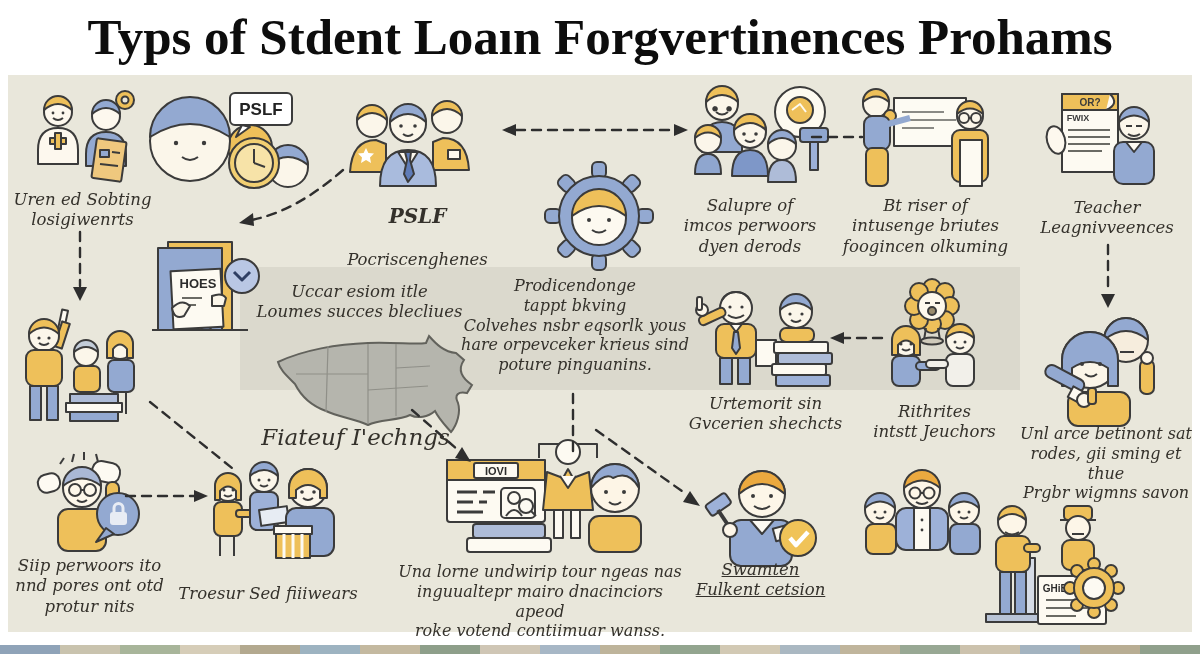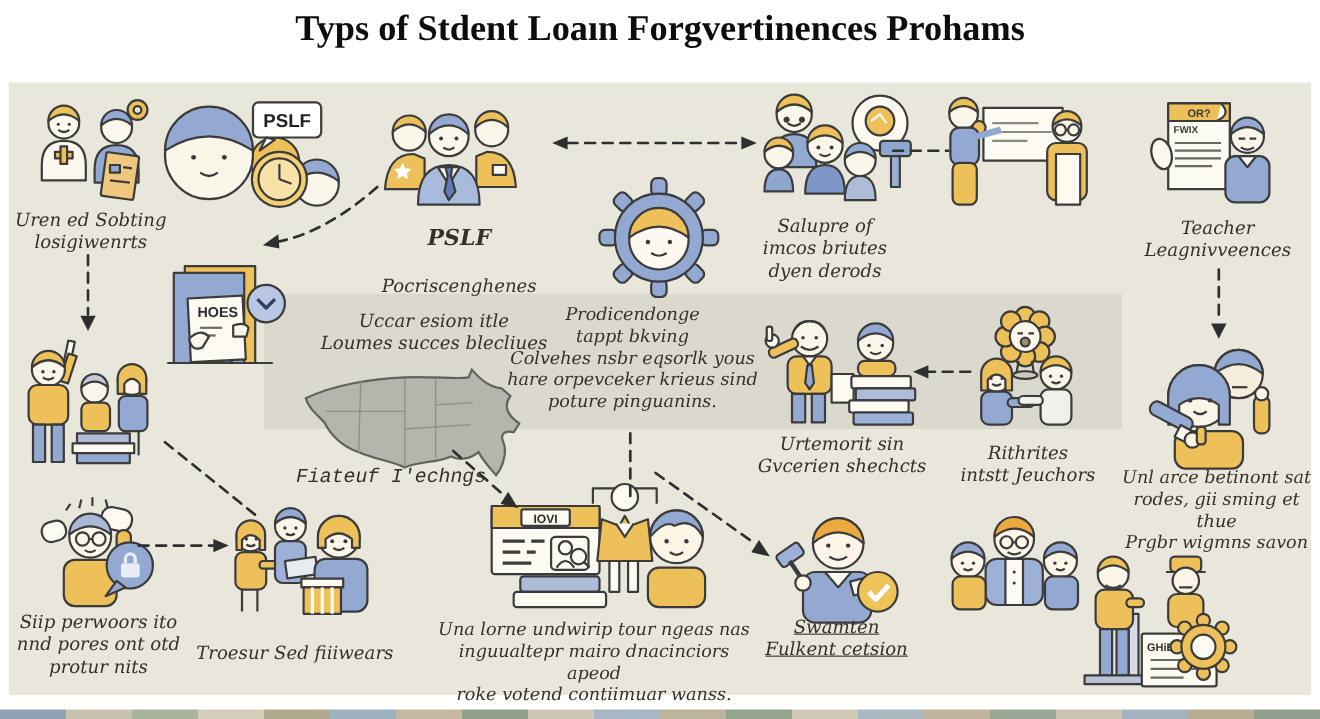--- a/index.html
+++ b/index.html
@@ -1,26 +1,26 @@
 <!DOCTYPE html>
 <html><head>
 <meta charset="utf-8">
 <style>
   html,body{margin:0;padding:0;background:#fff;}
   .page{position:relative;width:1200px;height:654px;overflow:hidden;background:#fff;
         font-family:"DejaVu Serif",serif;}
   .title{position:absolute;top:8px;left:0;width:100%;text-align:center;
-         font-family:"Liberation Serif",serif;font-weight:bold;font-size:33px;color:#0d0d0d;}
+         font-family:"Liberation Serif",serif;font-weight:bold;font-size:51px;color:#0d0d0d;}
   .panel{position:absolute;left:8px;top:75px;width:1184px;height:557px;background:#e9e7db;}
   .graybox{position:absolute;left:240px;top:267px;width:780px;height:123px;background:#dbd9cd;}
   .node{position:absolute;}
   .caption{position:absolute;font-style:italic;font-size:16.5px;line-height:1.24;
            color:#34312b;text-align:center;white-space:pre-line;}
   .cap-strong{font-weight:bold;font-size:20px;font-style:italic;}
-  .map-cap{font-size:18px;font-family:Liberation Mono, monospace;}
+  .map-cap{font-size:23px;}
   .small-cap{font-size:16px;}
   .footer-strip{position:absolute;left:0;top:645px;width:1200px;height:9px;display:flex;}
   .footer-strip div{flex:1;}
   svg{display:block;overflow:visible;}
   .dash{stroke:#2e2e2e;stroke-width:2.4;fill:none;stroke-dasharray:9 7;stroke-linecap:round;}
   .ah{fill:#2e2e2e;stroke:none;}
 </style>
 </head>
 <body>
 
@@ -600,25 +600,28 @@
       </svg>
   </div>
 
   <div class="caption" style="left:0;top:190px;width:165px;">Uren ed Sobting
 losigiwenrts</div>
   <div class="caption" style="left:330px;top:184px;width:175px;">
     <div class="cap-strong">PSLF</div>
     <div>Pocriscenghenes</div>
   </div>
   <div class="caption" style="left:655px;top:196px;width:190px;">Salupre of
-imcos briutes
+imcos perwoors
 dyen derods</div>
+  <div class="caption" style="left:828px;top:196px;width:195px;">Bt riser of
+intusenge briutes
+foogincen olkuming</div>
   <div class="caption" style="left:1032px;top:198px;width:150px;">Teacher
 Leagnivveences</div>
-  <div class="caption" style="left:252px;top:282px;width:215px;margin-left:35px;">Uccar esiom itle
+  <div class="caption" style="left:252px;top:282px;width:215px;">Uccar esiom itle
 Loumes succes blecliues</div>
   <div class="caption small-cap" style="left:450px;top:276px;width:250px;">Prodicendonge
 tappt bkving
 Colvehes nsbr eqsorlk yous
 hare orpevceker krieus sind
 poture pinguanins.</div>
   <div class="caption map-cap" style="left:258px;top:423px;width:195px;z-index:4;">Fiateuf I'echngs</div>
   <div class="caption" style="left:678px;top:394px;width:175px;">Urtemorit sin
 Gvcerien shechcts</div>
   <div class="caption" style="left:852px;top:402px;width:165px;">Rithrites

